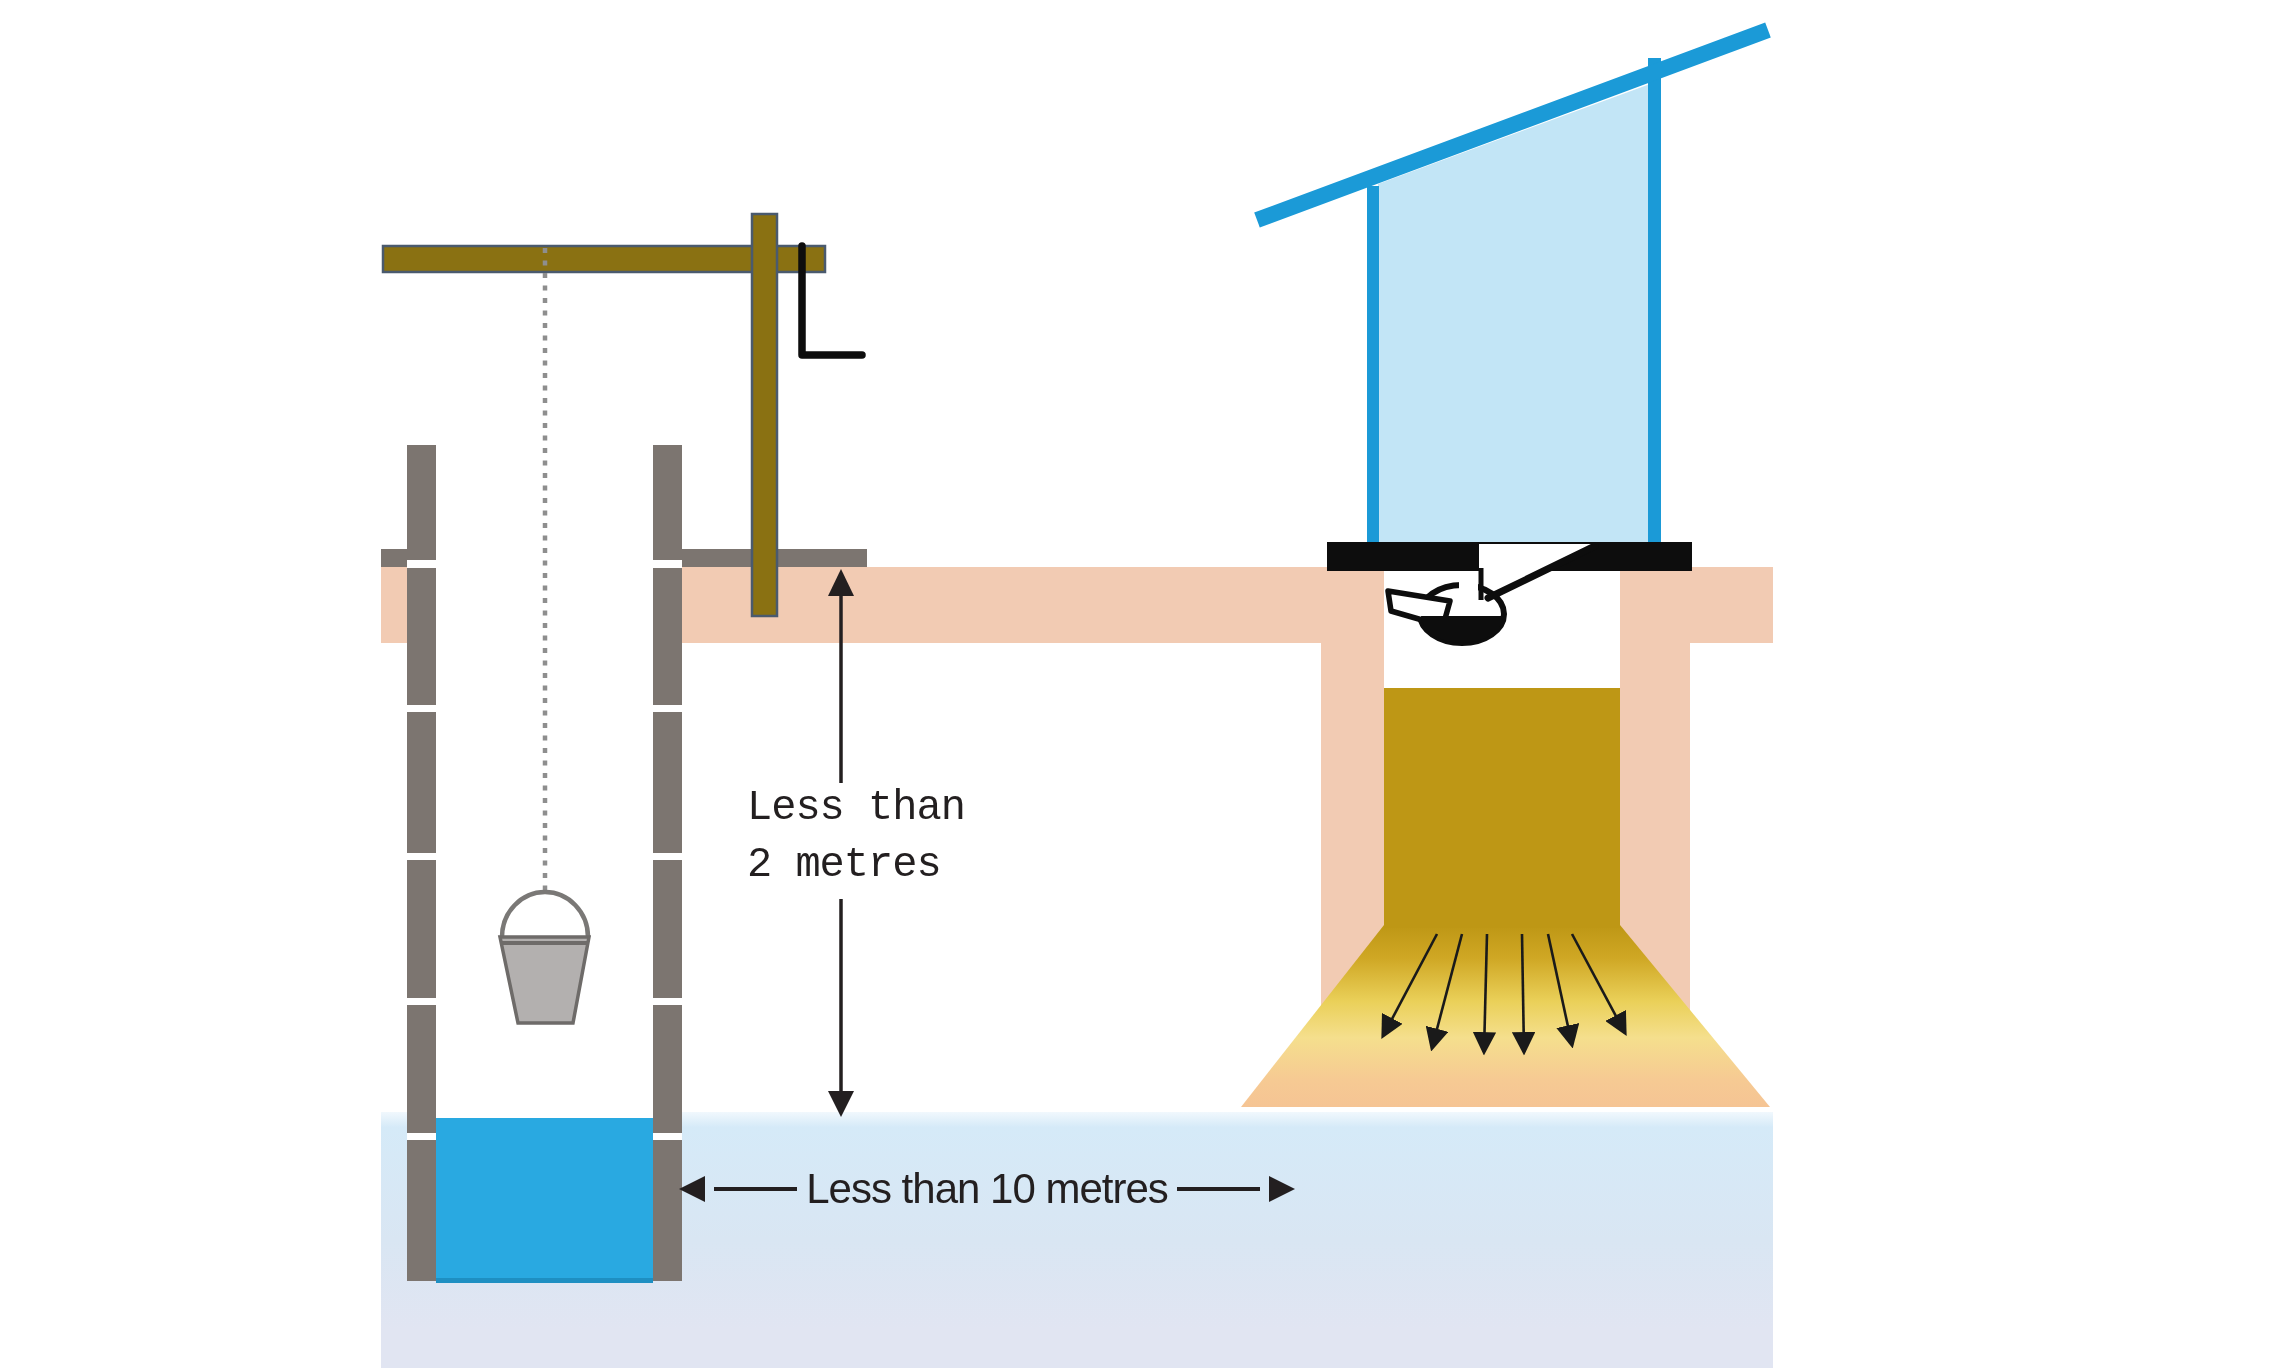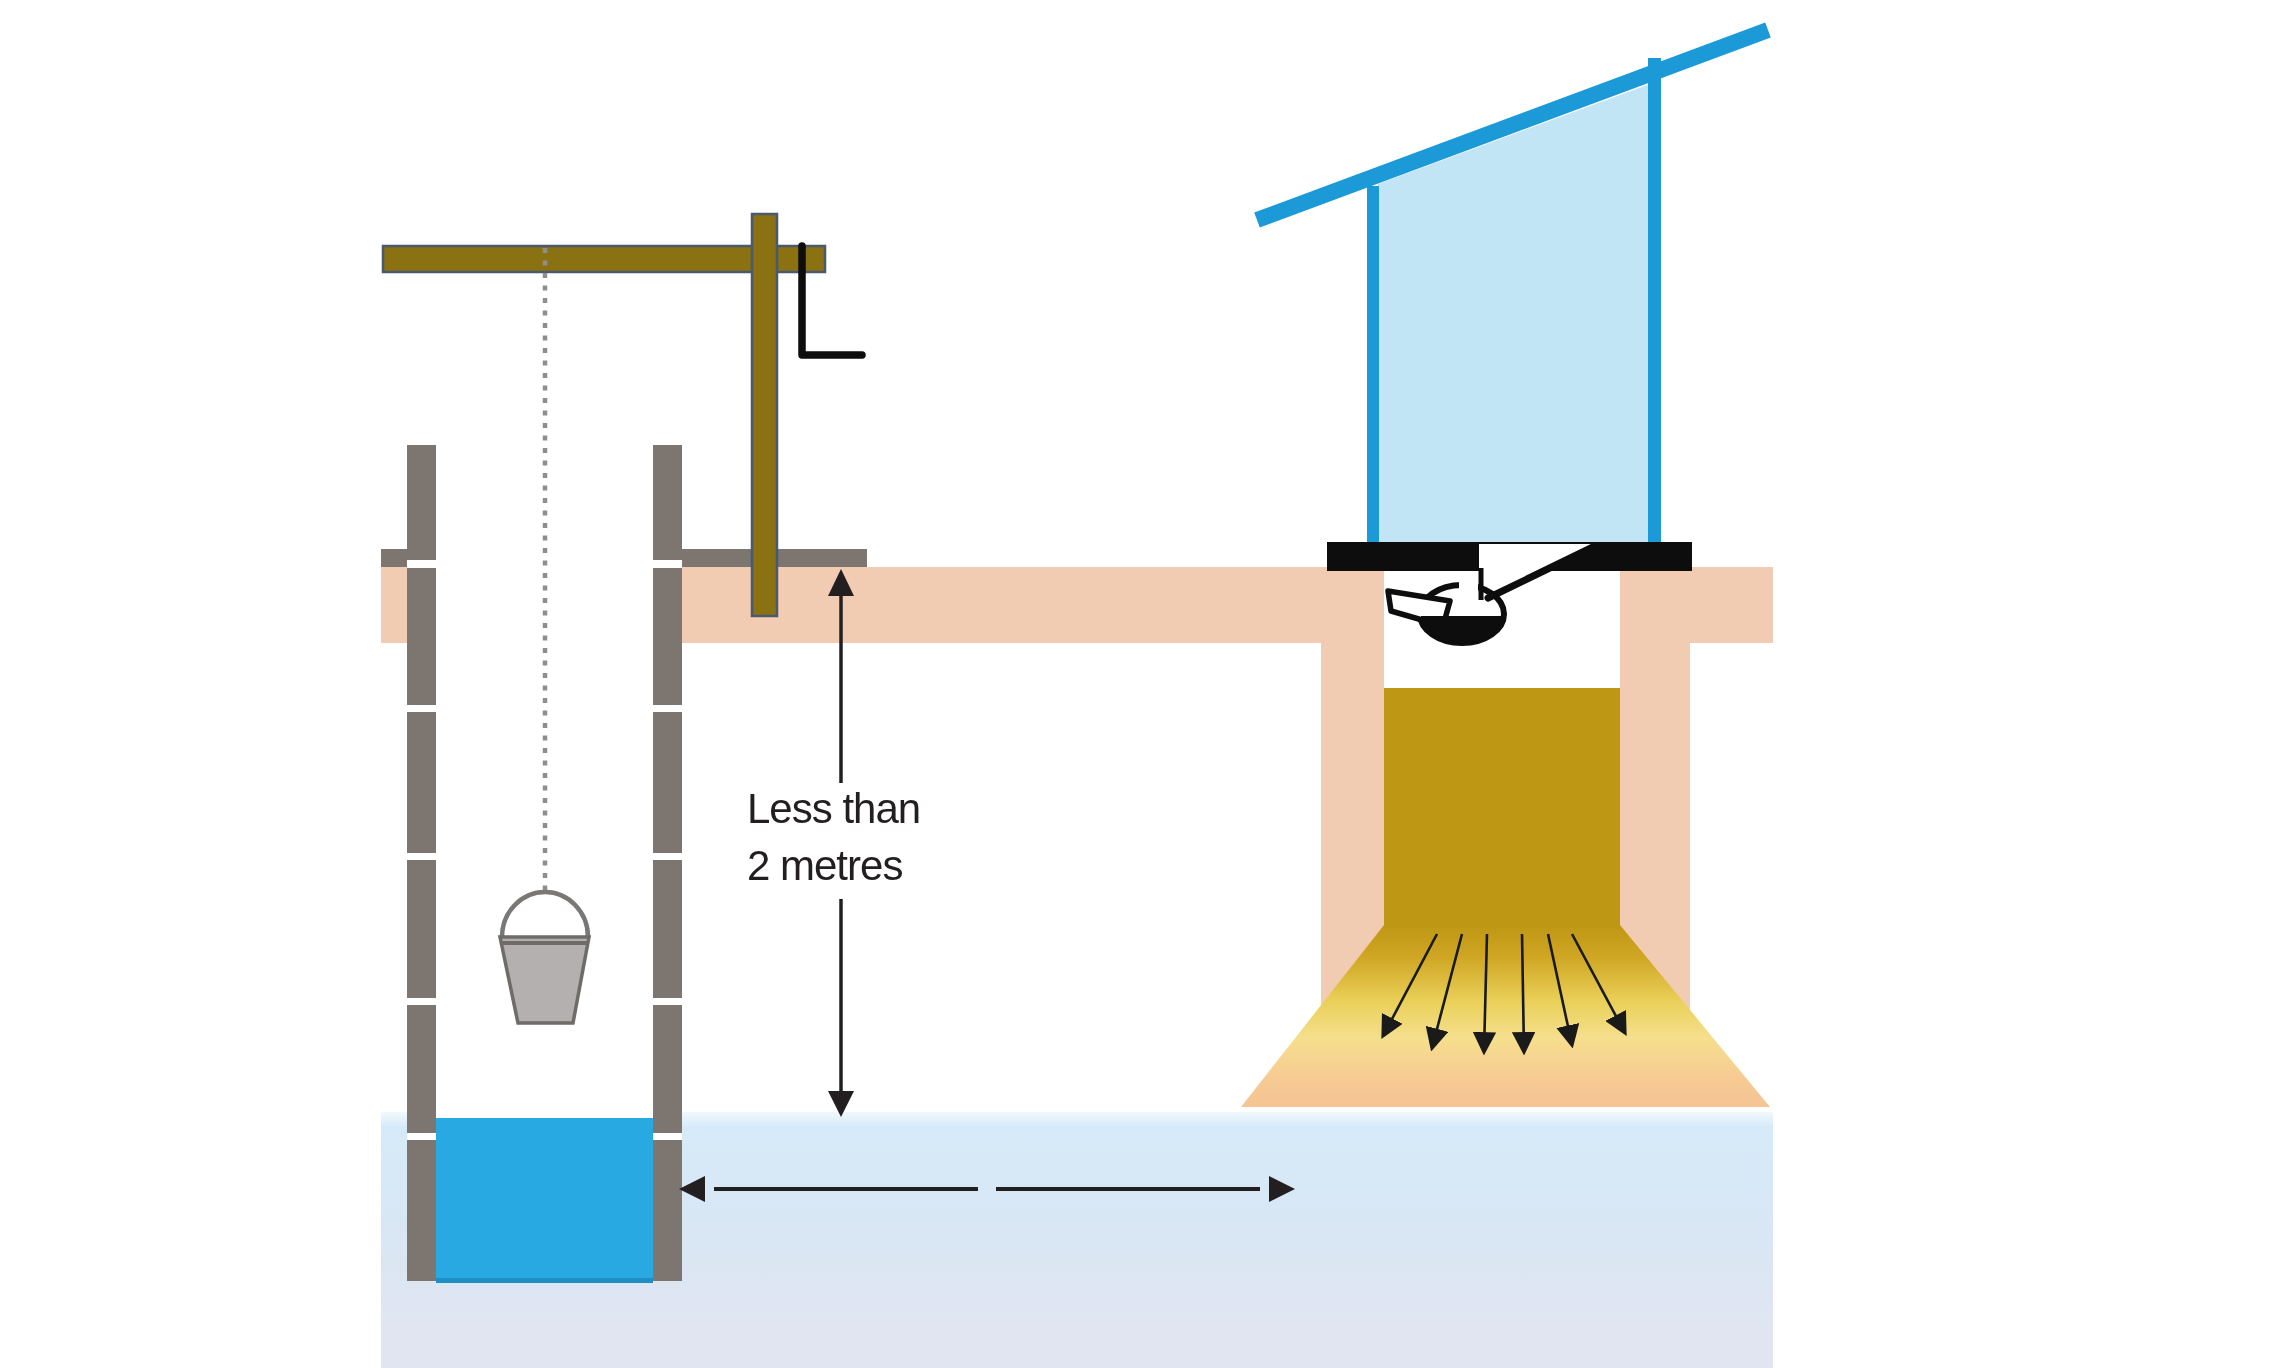--- a/index.html
+++ b/index.html
@@ -12,21 +12,21 @@
   }
   .stage svg{position:absolute;left:0;top:0;}
   .label{
     position:absolute;
     color:var(--ink);
     font-size:42px;
     letter-spacing:-1px;
     line-height:57px;
     white-space:nowrap;
   }
-  #depth-label{left:747px;top:780px;}
+  #depth-label{left:747px;top:780px;font-family:Liberation Mono, monospace;}
   
   #distance-annotation{
     position:absolute;
     left:679px;top:1159px;width:616px;height:60px;
     display:flex;align-items:center;
   }
   #distance-annotation .shaft{
     flex:1 1 auto;height:3.5px;background:var(--ink);margin:0 9px;
   }
   #distance-annotation .head{width:0;height:0;flex:0 0 auto;}
@@ -148,17 +148,18 @@
   </svg>
 
   <div class="label" id="depth-label">
     <div>Less than</div>
     <div>2 metres</div>
   </div>
 
   <div id="distance-annotation">
     <span class="head left"></span>
     <span class="shaft"></span>
+    <span class="dist-text">Less than 10 metres</span>
     <span class="shaft"></span>
     <span class="head right"></span>
   </div>
 
 </div>
 
 </body></html>

